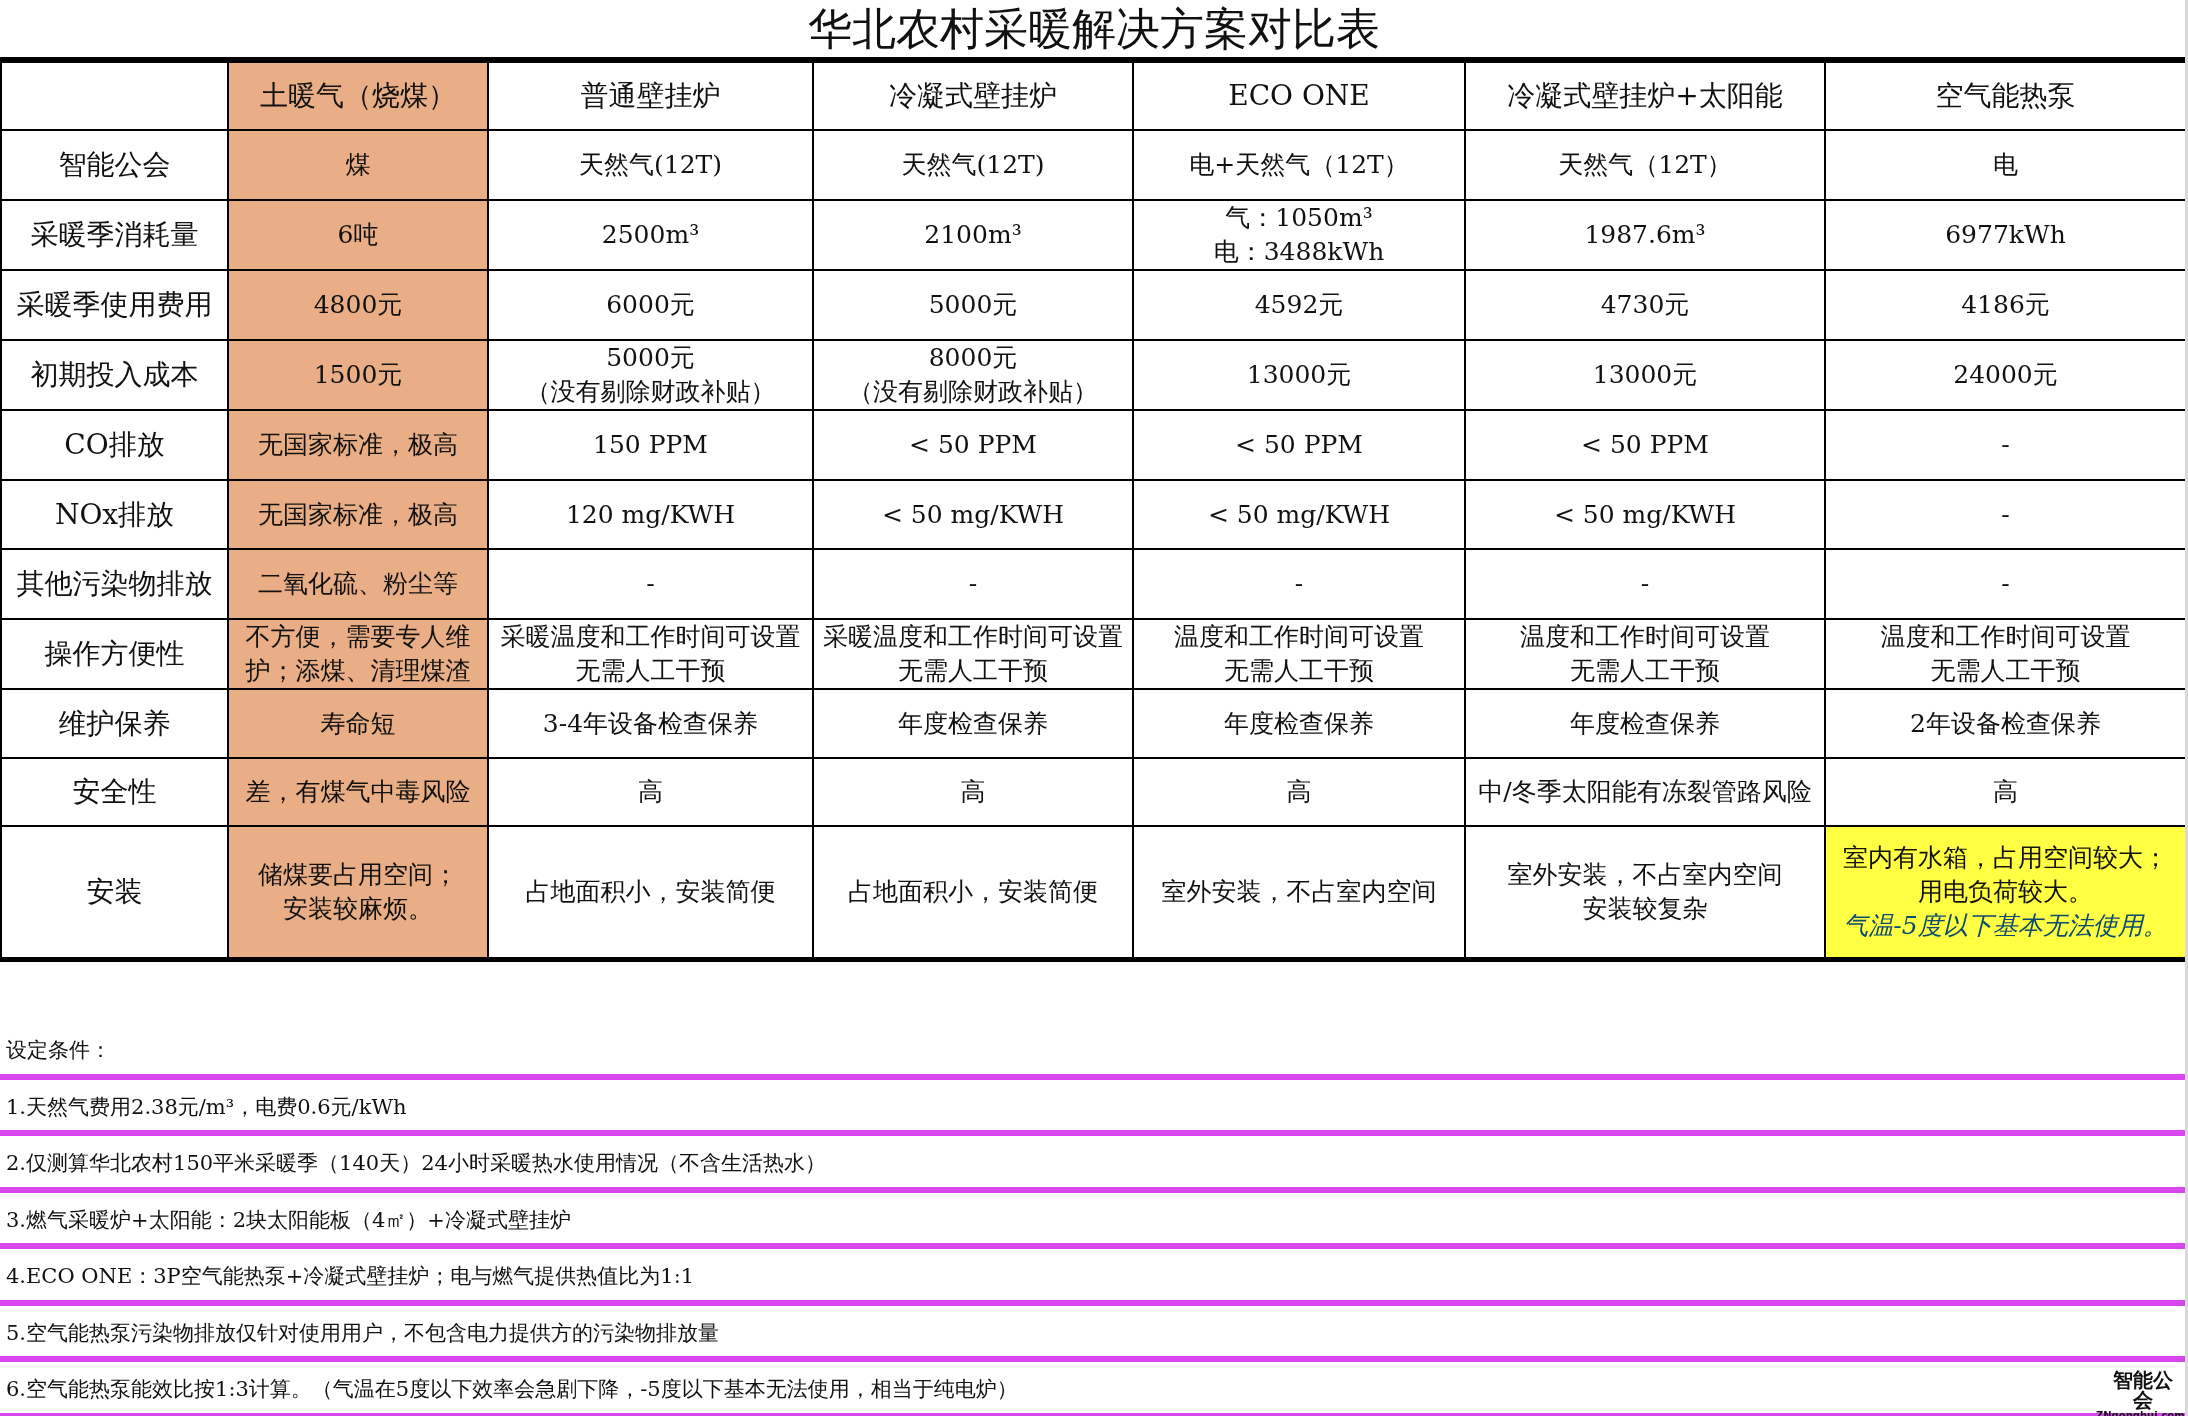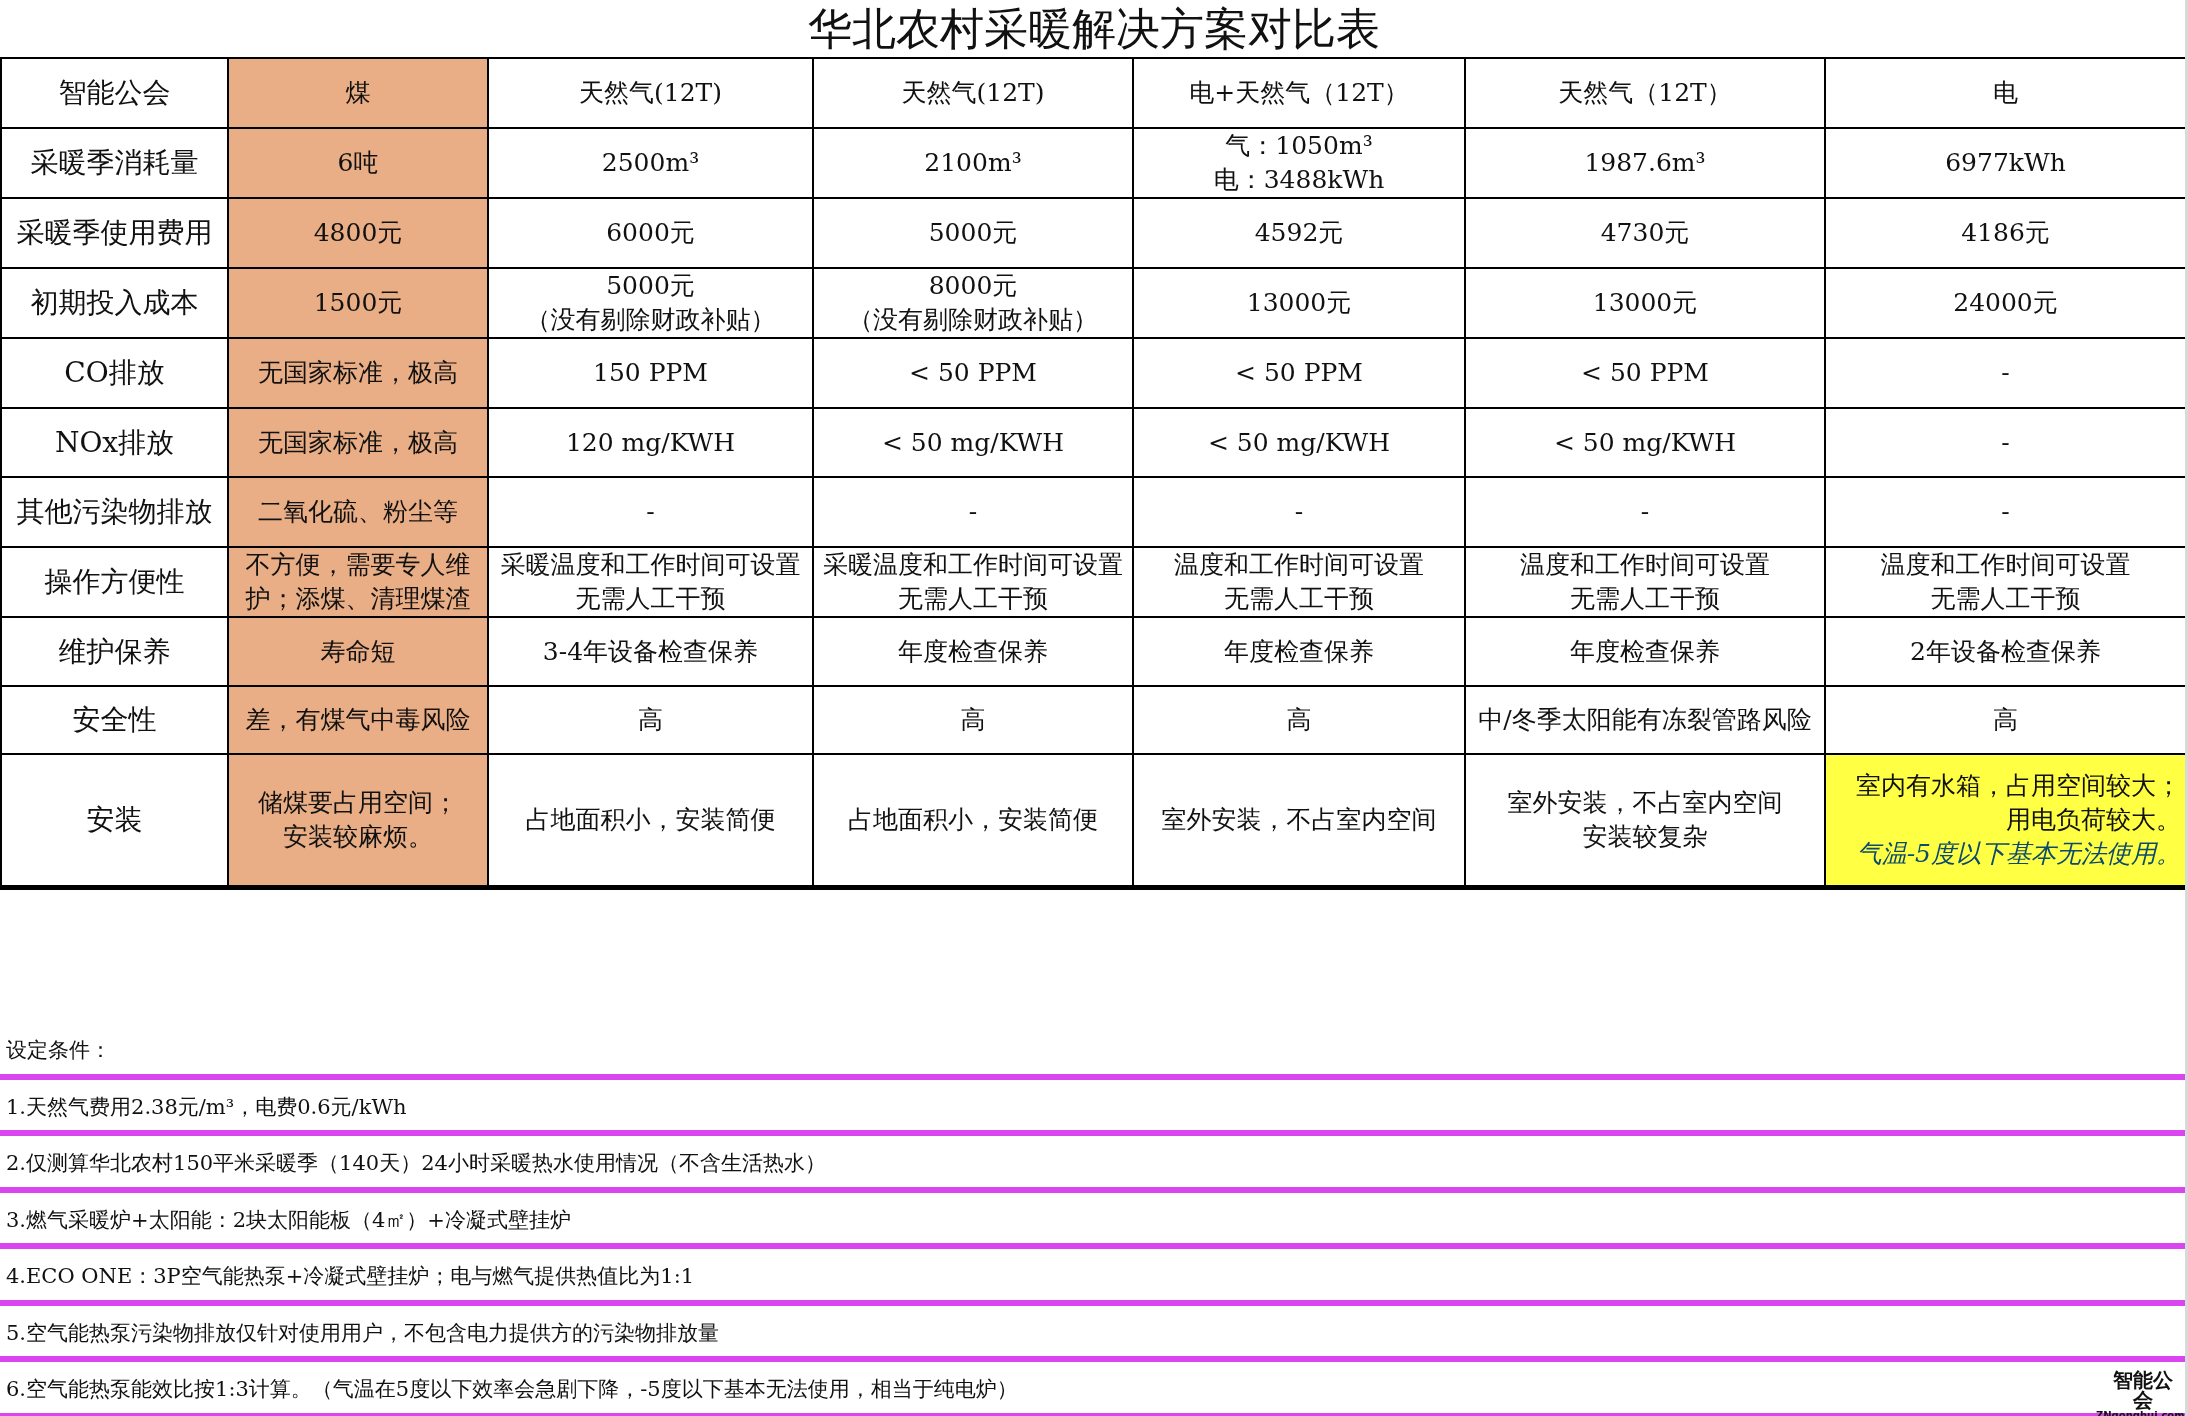--- a/index.html
+++ b/index.html
@@ -6,21 +6,21 @@
   body { width:2188px; height:1416px; position:relative; overflow:hidden;
          font-family:"DejaVu Serif","Liberation Serif",serif; color:#111; }
   .title { position:absolute; left:0; top:0; width:2188px; height:57px;
            text-align:center; font-size:44px; line-height:57px; }
   table.cmp { position:absolute; left:0; top:57px; border-collapse:collapse; table-layout:fixed; }
   table.cmp td { border:2px solid #000; text-align:center; vertical-align:middle;
                  font-size:25px; line-height:34px; padding:0 4px; overflow:hidden; }
   table.cmp tr.hdr td { font-size:28px; }
   table.cmp td.rowlabel { font-size:28px; }
   table.cmp td.coal { background:#E9AE85; }
-  table.cmp td.warn { background:#FFFF44;text-align:right; }
+  table.cmp td.warn { background:#FFFF44; }
   .red { color:#0c4a6e;font-style:italic; }
   .thick-top td { border-top:5px solid #000; }
   table.cmp tr.hdr td { border-top:6px solid #000; }
   table.cmp tr.last td { border-bottom:5px solid #000; }
   .line { display:block; }
   .notes { position:absolute; left:0; top:1023px; width:2186px; }
   .note { height:54px; border-bottom:6px solid #d946ef; font-size:21px; line-height:54px;
           padding-left:6px; box-sizing:border-box; height:56.5px; }
   .logo { position:absolute; right:6px; bottom:10px; width:86px; height:36px;
           font-family:"DejaVu Sans",sans-serif; text-align:center; }
@@ -37,20 +37,29 @@
   <colgroup>
     <col style="width:227px">
       <col style="width:260px">
       <col style="width:325px">
     <col style="width:320px">
       <col style="width:332px">
       <col style="width:360px">
       <col style="width:361px">
   </colgroup>
   <tbody id="tbody">
+      <tr class="hdr" style="height: 70px;">
+        <td></td>
+        <td class="coal">土暖气（烧煤）</td>
+        <td>普通壁挂炉</td>
+        <td>冷凝式壁挂炉</td>
+        <td>ECO ONE</td>
+        <td>冷凝式壁挂炉+太阳能</td>
+        <td>空气能热泵</td>
+      </tr>
       <tr style="height: 70px;">
         <td class="rowlabel">智能公会</td>
         <td class="coal">
           <span class="line">煤</span>
         </td>
         <td>
           <span class="line">天然气(12T)</span>
         </td>
         <td>
           <span class="line">天然气(12T)</span>

